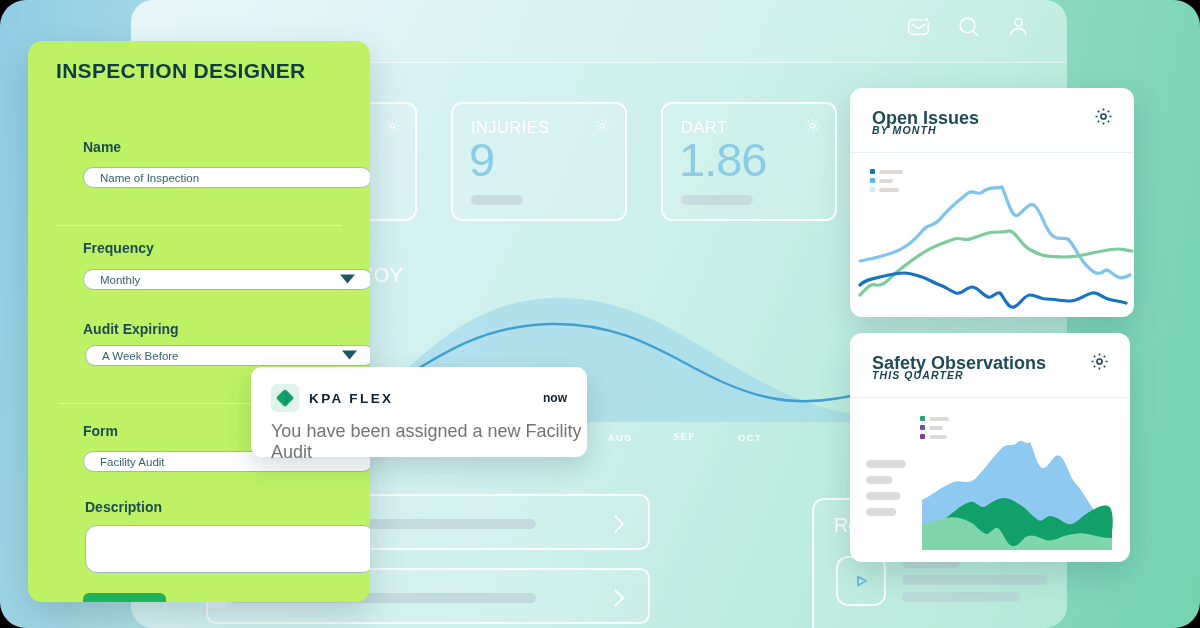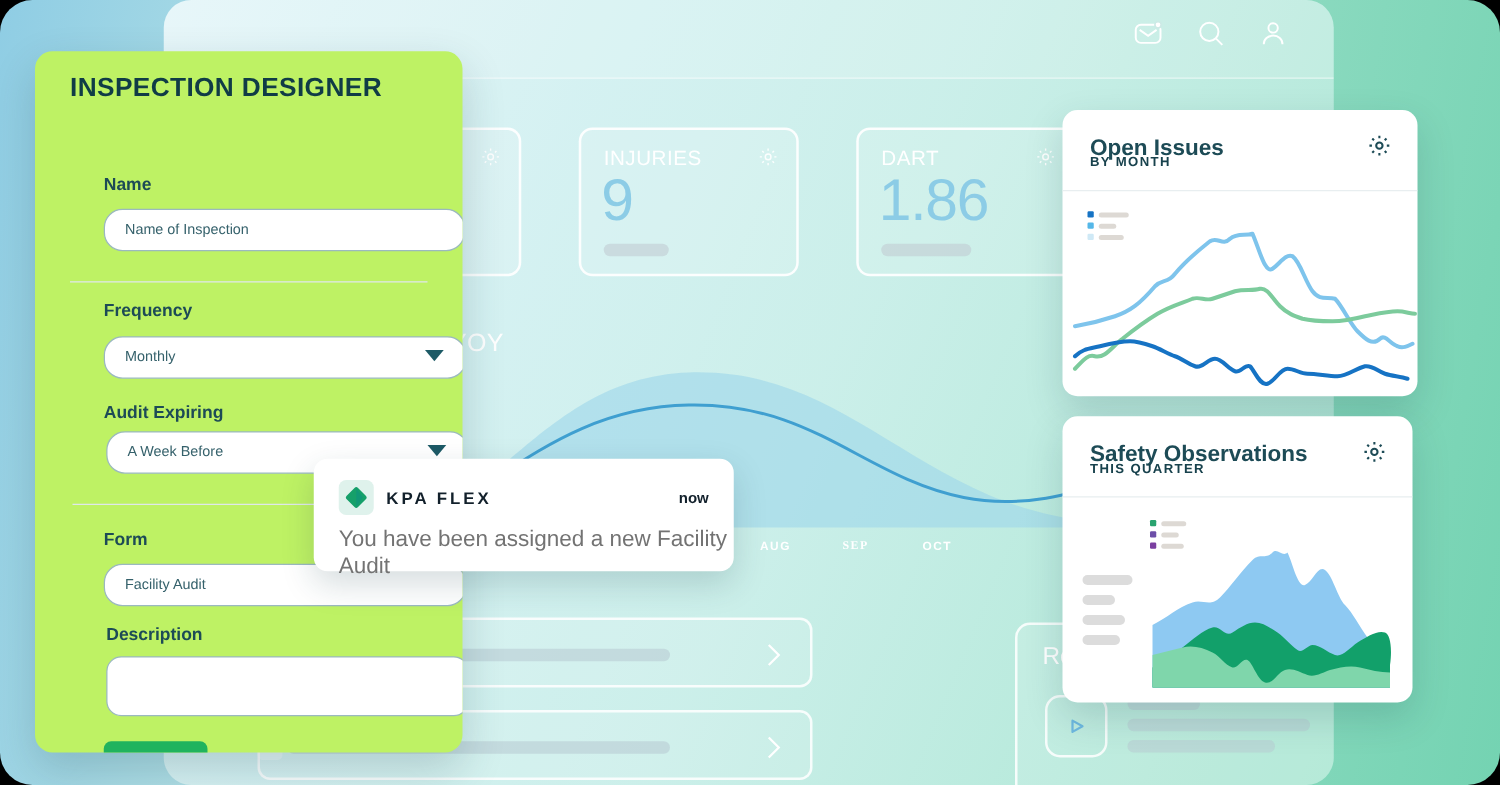--- a/index.html
+++ b/index.html
@@ -23,21 +23,21 @@
   }
   .dash-header{
     position:absolute;left:0;top:0;width:936px;height:62px;
     background:rgba(255,255,255,.14);
     border-bottom:1px solid rgba(255,255,255,.55);
   }
   .hdr-icons{position:absolute;right:36px;top:14px;display:flex;gap:25px;align-items:center;}
   .hdr-icons svg{display:block;}
 
   
-  .kpi-row{position:absolute;left:110px;top:102px;display:flex;gap:46px;}
+  .kpi-row{position:absolute;left:110px;top:102px;display:flex;gap:34px;}
   .kpi{
     position:relative;width:176px;height:119px;border-radius:11px;
     border:2px solid rgba(255,255,255,.92);
     background:rgba(255,255,255,.13);
     box-sizing:border-box;
   }
   .kpi-title{
     position:absolute;left:18px;top:14px;color:#ffffff;
     font-size:16.5px;letter-spacing:.4px;font-weight:400;
   }
@@ -93,21 +93,21 @@
     background:#bef264;border-radius:14px;
     box-shadow:0 14px 34px rgba(20,60,70,.20);
     overflow:hidden;
   }
   .form-title{
     position:absolute;left:28px;top:18px;color:#103c46;
     font-size:21px;font-weight:700;letter-spacing:.3px;
   }
   .fld-label{color:#1d4b56;font-size:14px;font-weight:700;}
   .fld-input{
-    box-sizing:border-box;height:34px;border:1px solid #9bb9bf;border-radius:15px;
+    box-sizing:border-box;height:21px;border:1px solid #9bb9bf;border-radius:15px;
     display:flex;align-items:center;padding:0 16px;color:#35616b;font-size:11.5px;
     background:#fff;
   }
   .fld-input.tall{height:48px;border-radius:12px;}
   .sel-caret{position:absolute;right:16px;top:50%;transform:translateY(-50%);}
   .divider{position:absolute;left:28px;width:286px;height:1px;background:#dfe8ea;}
   .done-btn{
     position:absolute;left:55px;top:552px;width:83px;height:34px;border-radius:6px;
     background:#20b35e;color:#ffffff;font-size:11.5px;font-weight:700;letter-spacing:.7px;
     display:flex;align-items:center;justify-content:center;border:none;cursor:pointer;
@@ -130,21 +130,21 @@
 
   
   .card{
     position:absolute;background:#fff;border-radius:12px;
     box-shadow:0 12px 30px rgba(20,60,70,.17);overflow:hidden;
   }
   .card-open{left:850px;top:88px;width:284px;height:229px;}
   .card-safety{left:850px;top:333px;width:280px;height:229px;}
   .card-head{position:relative;height:64px;border-bottom:1px solid #e8eef0;}
   .card-title{position:absolute;left:22px;top:20px;color:#1d4b56;font-size:18px;font-weight:700;}
-  .card-sub{position:absolute;left:22px;top:36px;color:#18424d;font-size:10.5px;font-weight:700;letter-spacing:1.1px;}
+  .card-sub{position:absolute;left:22px;top:36px;color:#18424d;font-size:10.5px;font-weight:700;letter-spacing:1.1px;font-style:italic;}
   .card-gear{position:absolute;right:20px;top:18px;}
   .mini-legend{position:absolute;left:20px;top:16px;}
   .mini-legend .lg{display:flex;align-items:center;gap:4px;margin-bottom:4px;}
   .mini-legend .sw{width:5px;height:5px;border-radius:1px;}
   .mini-legend .tx{height:4px;border-radius:2px;background:#ddd9d4;}
   .sf-lines{position:absolute;left:16px;top:62px;}
   .sf-lines div{height:8px;border-radius:4px;background:#dcdcdc;margin-bottom:8px;}
 </style>
 </head>
 <body>

